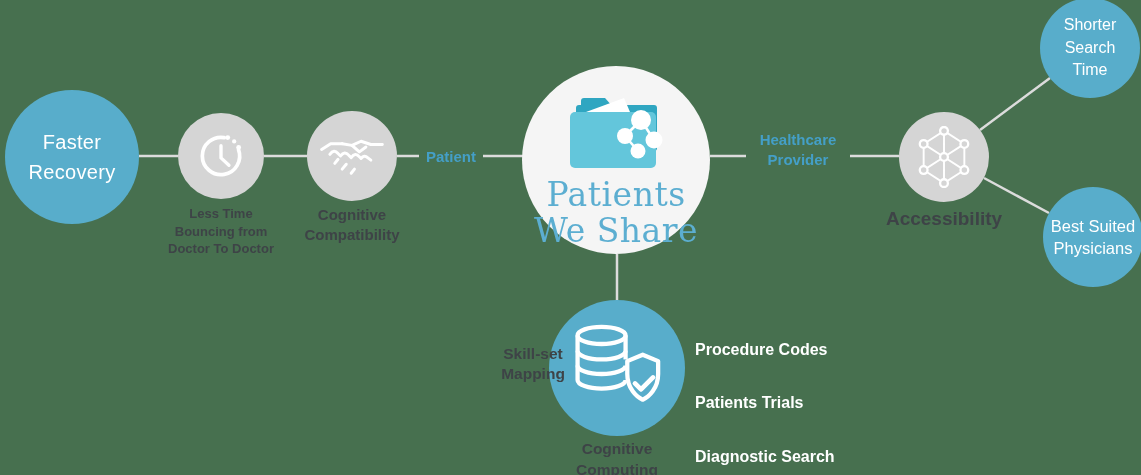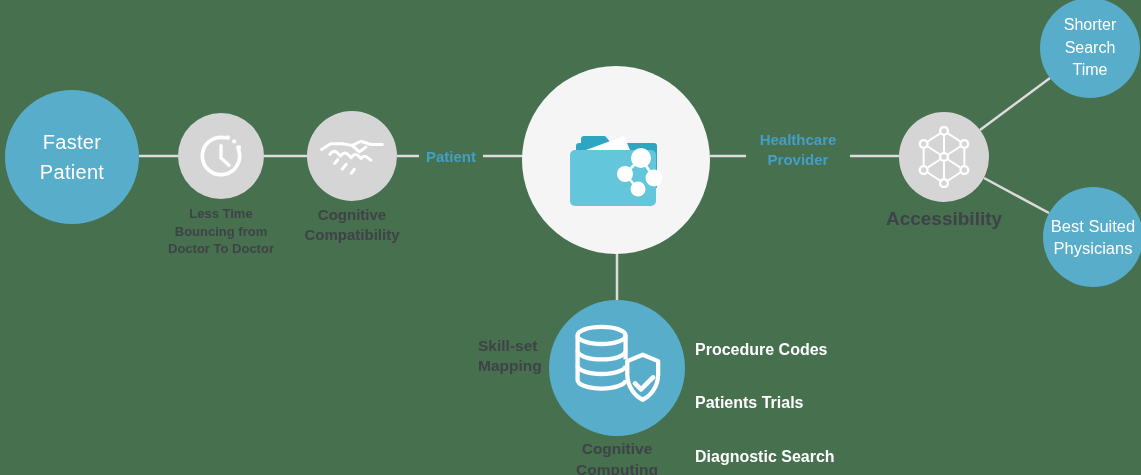--- a/index.html
+++ b/index.html
@@ -31,21 +31,21 @@
   #c-access{left:899px;top:112px;width:90px;height:90px;}
   #c-shorter{left:1040px;top:-2px;width:100px;height:100px;font-size:16px;line-height:1.4;font-weight:400;}
   #c-best{left:1043px;top:187px;width:100px;height:100px;font-size:16.5px;line-height:1.35;font-weight:400;}
   #c-cognitive{left:549px;top:300px;width:136px;height:136px;}
   
   #l-lesstime{left:131px;top:205px;width:180px;font-size:13px;}
   #l-physician{left:272px;top:205px;width:160px;font-size:15px;}
   #l-patient{left:411px;top:147px;width:80px;font-size:15px;}
   #l-hp{left:748px;top:130px;width:100px;font-size:15px;line-height:1.3;}
   #l-access{left:874px;top:206px;width:140px;font-size:19px;}
-  #l-skillset{left:478px;top:336px;width:110px;font-size:15.5px;text-align:left;line-height:1.3;}
+  #l-skillset{left:478px;top:344px;width:110px;font-size:15.5px;text-align:center;line-height:1.3;}
   #l-codes{left:695px;top:317px;text-align:left;font-size:16px;}
   #l-codes .code-item{margin-bottom:10.5px;color:#ffffff;font-weight:700;}
   #l-cognitive{left:547px;top:439px;width:140px;font-size:15.5px;}
   .center-title{
     font-family:"DejaVu Serif","Liberation Serif",serif;
     font-weight:400;font-size:33px;line-height:1.1;color:#5CAED1;
     letter-spacing:.5px;white-space:pre-line;text-align:center;margin-top:4px;
   }
   .icon-svg{display:block;}
 </style>
@@ -60,21 +60,21 @@
     <line x1="397" y1="156" x2="419" y2="156"></line>
     <line x1="483" y1="156" x2="523" y2="156"></line>
     <line x1="710" y1="156" x2="746" y2="156"></line>
     <line x1="850" y1="156" x2="899" y2="156"></line>
     <line x1="617" y1="254" x2="617" y2="301"></line>
     <line x1="980" y1="130" x2="1050" y2="78"></line>
     <line x1="984" y1="178" x2="1049" y2="213"></line>
   </svg>
 
   <div class="circle blue pre" id="c-faster">Faster
-Patient</div>
+Recovery</div>
 
   <div class="circle gray" id="c-lesstime">
     <svg class="icon-svg" width="56" height="56" viewBox="-30 -30 60 60">
       <g fill="none" stroke="#FFFFFF" stroke-width="4" stroke-linecap="round">
         <path d="M 18.79 -6.84 A 20 20 0 1 1 3.47 -19.70"></path>
         <path d="M 0 -11 L 0 2 L 8.5 10" stroke-width="3.6"></path>
       </g>
       <g fill="#FFFFFF">
         <circle cx="7.2" cy="-19.7" r="2.6"></circle>
         <circle cx="14.1" cy="-15.6" r="2.3"></circle>
@@ -115,20 +115,22 @@
         <line x1="59" y1="51" x2="72" y2="66"></line>
         <line x1="75" y1="35" x2="88" y2="55"></line>
       </g>
       <g fill="#FFFFFF">
         <circle cx="75" cy="35" r="10"></circle>
         <circle cx="59" cy="51" r="8"></circle>
         <circle cx="72" cy="66" r="7.5"></circle>
         <circle cx="88" cy="55" r="8.5"></circle>
       </g>
     </svg>
+    <div class="center-title">Patients
+We Share</div>
   </div>
 
   <div class="lbl blue-lbl pre" id="l-hp">Healthcare
 Provider</div>
 
   <div class="circle gray" id="c-access">
     <svg class="icon-svg" width="62" height="62" viewBox="0 0 64 64">
       <g stroke="#FFFFFF" stroke-width="2" fill="none">
         <path d="M32 5 L53 18.5 V45.5 L32 59 L11 45.5 V18.5 Z"></path>
         <path d="M32 32 L32 5 M32 32 L53 18.5 M32 32 L53 45.5 M32 32 L32 59 M32 32 L11 45.5 M32 32 L11 18.5"></path>

